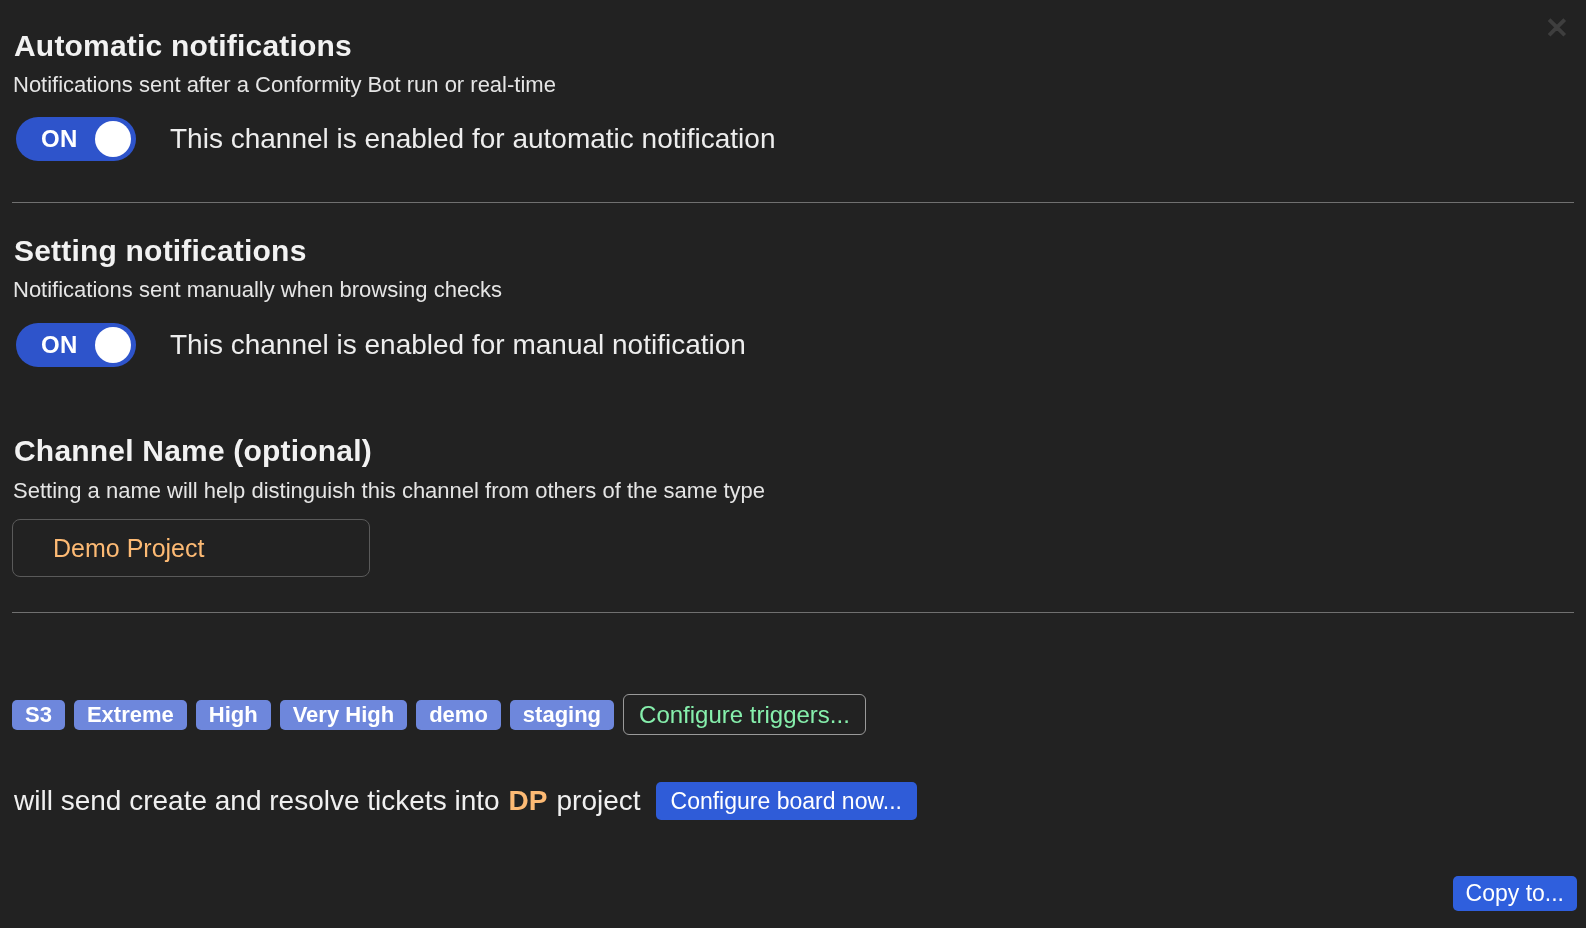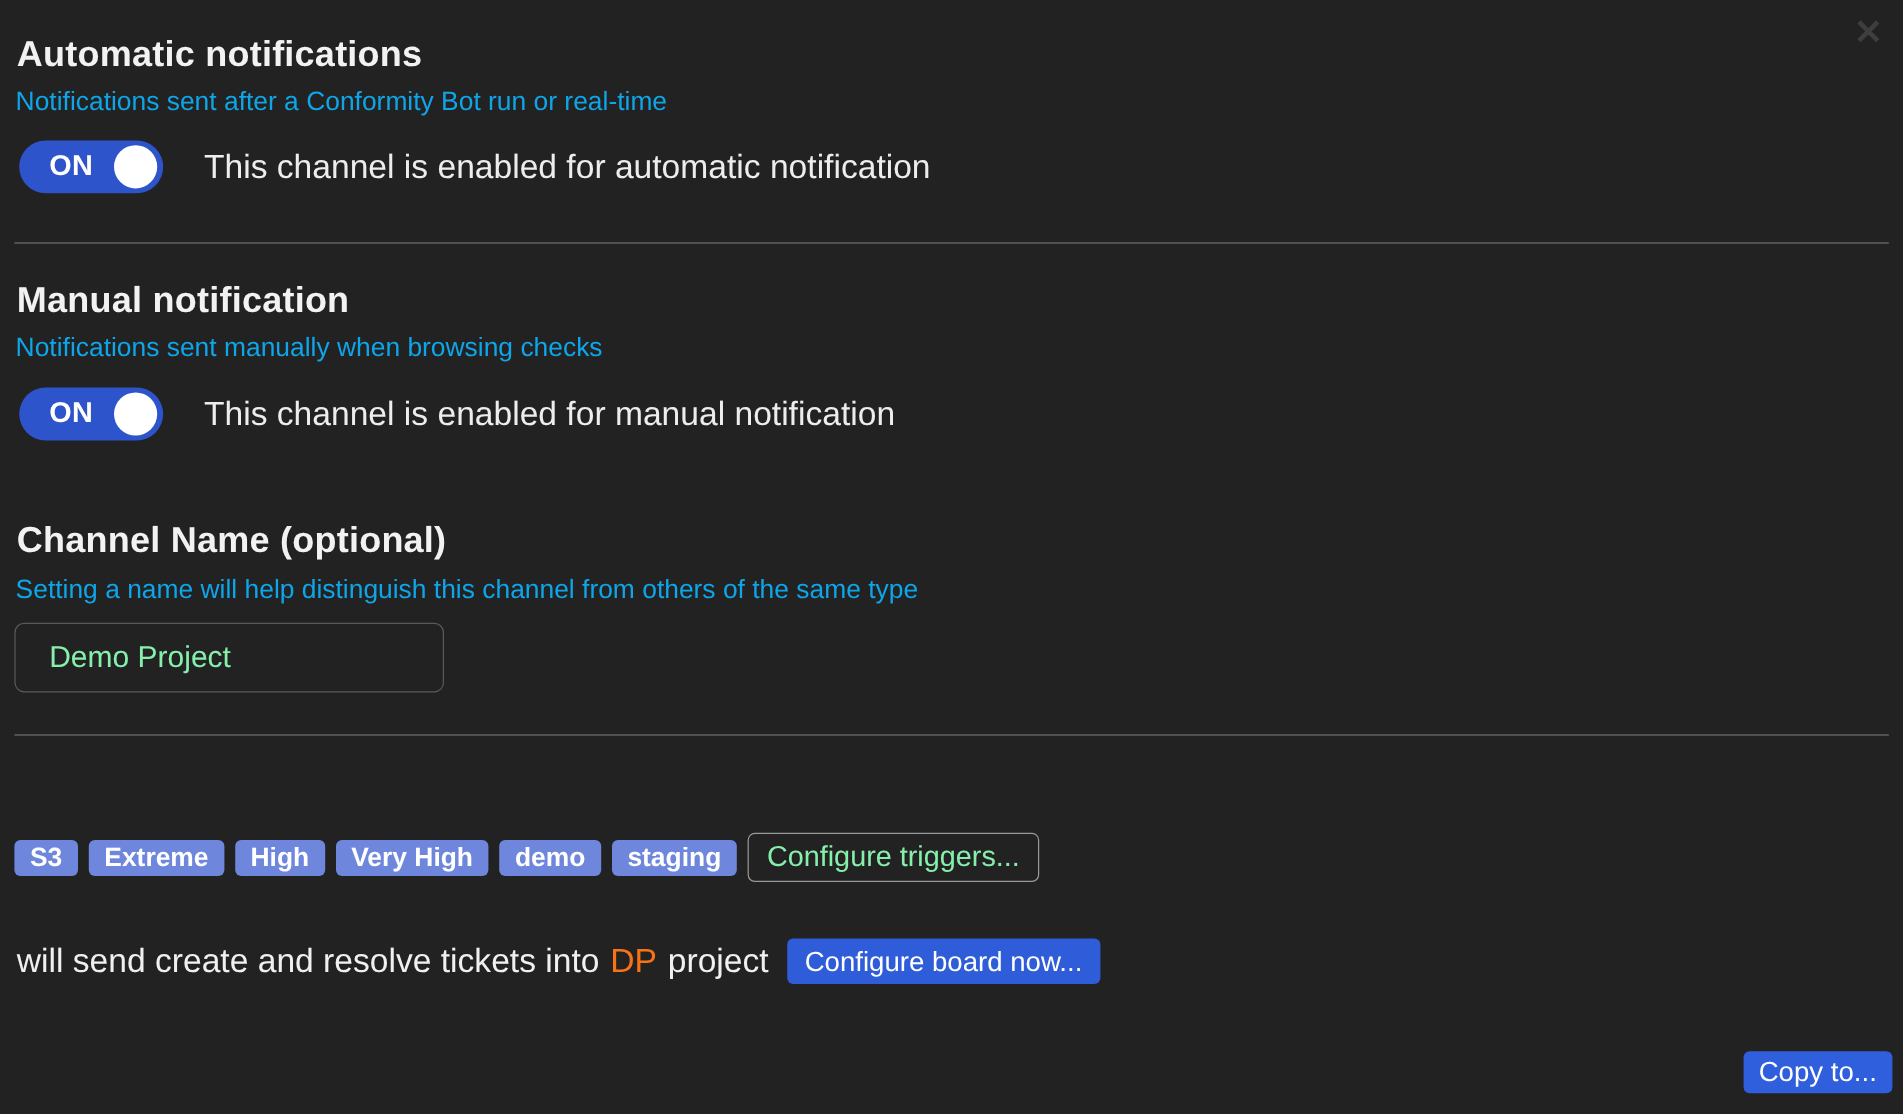--- a/index.html
+++ b/index.html
@@ -19,21 +19,21 @@
     font-size: 29px; font-weight: 700; color: #3e3e3e;
     line-height: 1; cursor: pointer; user-select: none;
   }
   .h-title {
     position: absolute; left: 14px;
     font-size: 30px; font-weight: 600; color: #f2f2f2;
     letter-spacing: 0.2px; white-space: nowrap;
   }
   .h-sub {
     position: absolute; left: 13px;
-    font-size: 22px; font-weight: 400; color: #0ea5e9;
+    font-size: 22px; font-weight: 400; color: #e5e5e5;
     white-space: nowrap;
   }
   .toggle-row {
     position: absolute; left: 16px;
     display: flex; align-items: center; gap: 34px;
   }
   .toggle {
     position: relative; width: 120px; height: 44px;
     border-radius: 22px; background: #2e54cb;
     flex-shrink: 0; cursor: pointer;
@@ -55,23 +55,23 @@
   }
   .divider {
     position: absolute; left: 12px; right: 12px; height: 1px;
     background: #707070;
   }
   .name-input {
     position: absolute; left: 12px; top: 519px;
     width: 358px; height: 58px;
     background: transparent;
     border: 1px solid #5a5a5a; border-radius: 8px;
-    color: #86efac; font-size: 25px;
+    color: #fdba74; font-size: 25px;
     font-family: "Liberation Sans", sans-serif;
-    padding: 0 0 0 28px; outline: none;
+    padding: 0 0 0 40px; outline: none;
   }
   .when-heading {
     position: absolute; left: 13px; top: 652px;
     font-size: 28px; font-weight: 500; color: #f0f0f0;
     white-space: nowrap;
   }
   .badge-row {
     position: absolute; left: 12px; top: 694px;
     display: flex; align-items: center; gap: 9px;
   }
@@ -90,21 +90,21 @@
     font-family: "Liberation Sans", sans-serif;
     display: inline-flex; align-items: center;
     cursor: pointer; white-space: nowrap;
   }
   .ticket-row {
     position: absolute; left: 14px; top: 782px;
     display: flex; align-items: center;
     font-size: 28px; color: #f0f0f0; white-space: nowrap;
   }
   .ticket-row .sp { display: inline-block; width: 9px; }
-  .ticket-row b { font-weight: 400; color: #f97316; text-align: right; }
+  .ticket-row b { font-weight: 700; color: #fdba74; text-align: right; }
   .btn-blue {
     background: #2f5cd8; color: #ffffff;
     border: none; border-radius: 5px;
     font-size: 23px; font-family: "Liberation Sans", sans-serif;
     height: 38px; padding: 0 15px;
     display: inline-flex; align-items: center;
     cursor: pointer; white-space: nowrap;
   }
   .ticket-row .btn-blue { margin-left: 15px; }
   .copy-btn {
@@ -140,21 +140,21 @@
   <div class="toggle-row" id="auto-toggle-row">
     <div class="toggle">
       <span class="on-text">ON</span>
       <span class="knob"></span>
     </div>
     <span class="toggle-label">This channel is enabled for automatic notification</span>
   </div>
 
   <div class="divider" id="divider-1"></div>
 
-  <div class="h-title" id="manual-title">Manual notification</div>
+  <div class="h-title" id="manual-title">Setting notifications</div>
   <div class="h-sub" id="manual-sub">Notifications sent manually when browsing checks</div>
   <div class="toggle-row" id="manual-toggle-row">
     <div class="toggle">
       <span class="on-text">ON</span>
       <span class="knob"></span>
     </div>
     <span class="toggle-label">This channel is enabled for manual notification</span>
   </div>
 
   <div class="h-title" id="channel-title">Channel Name (optional)</div>

